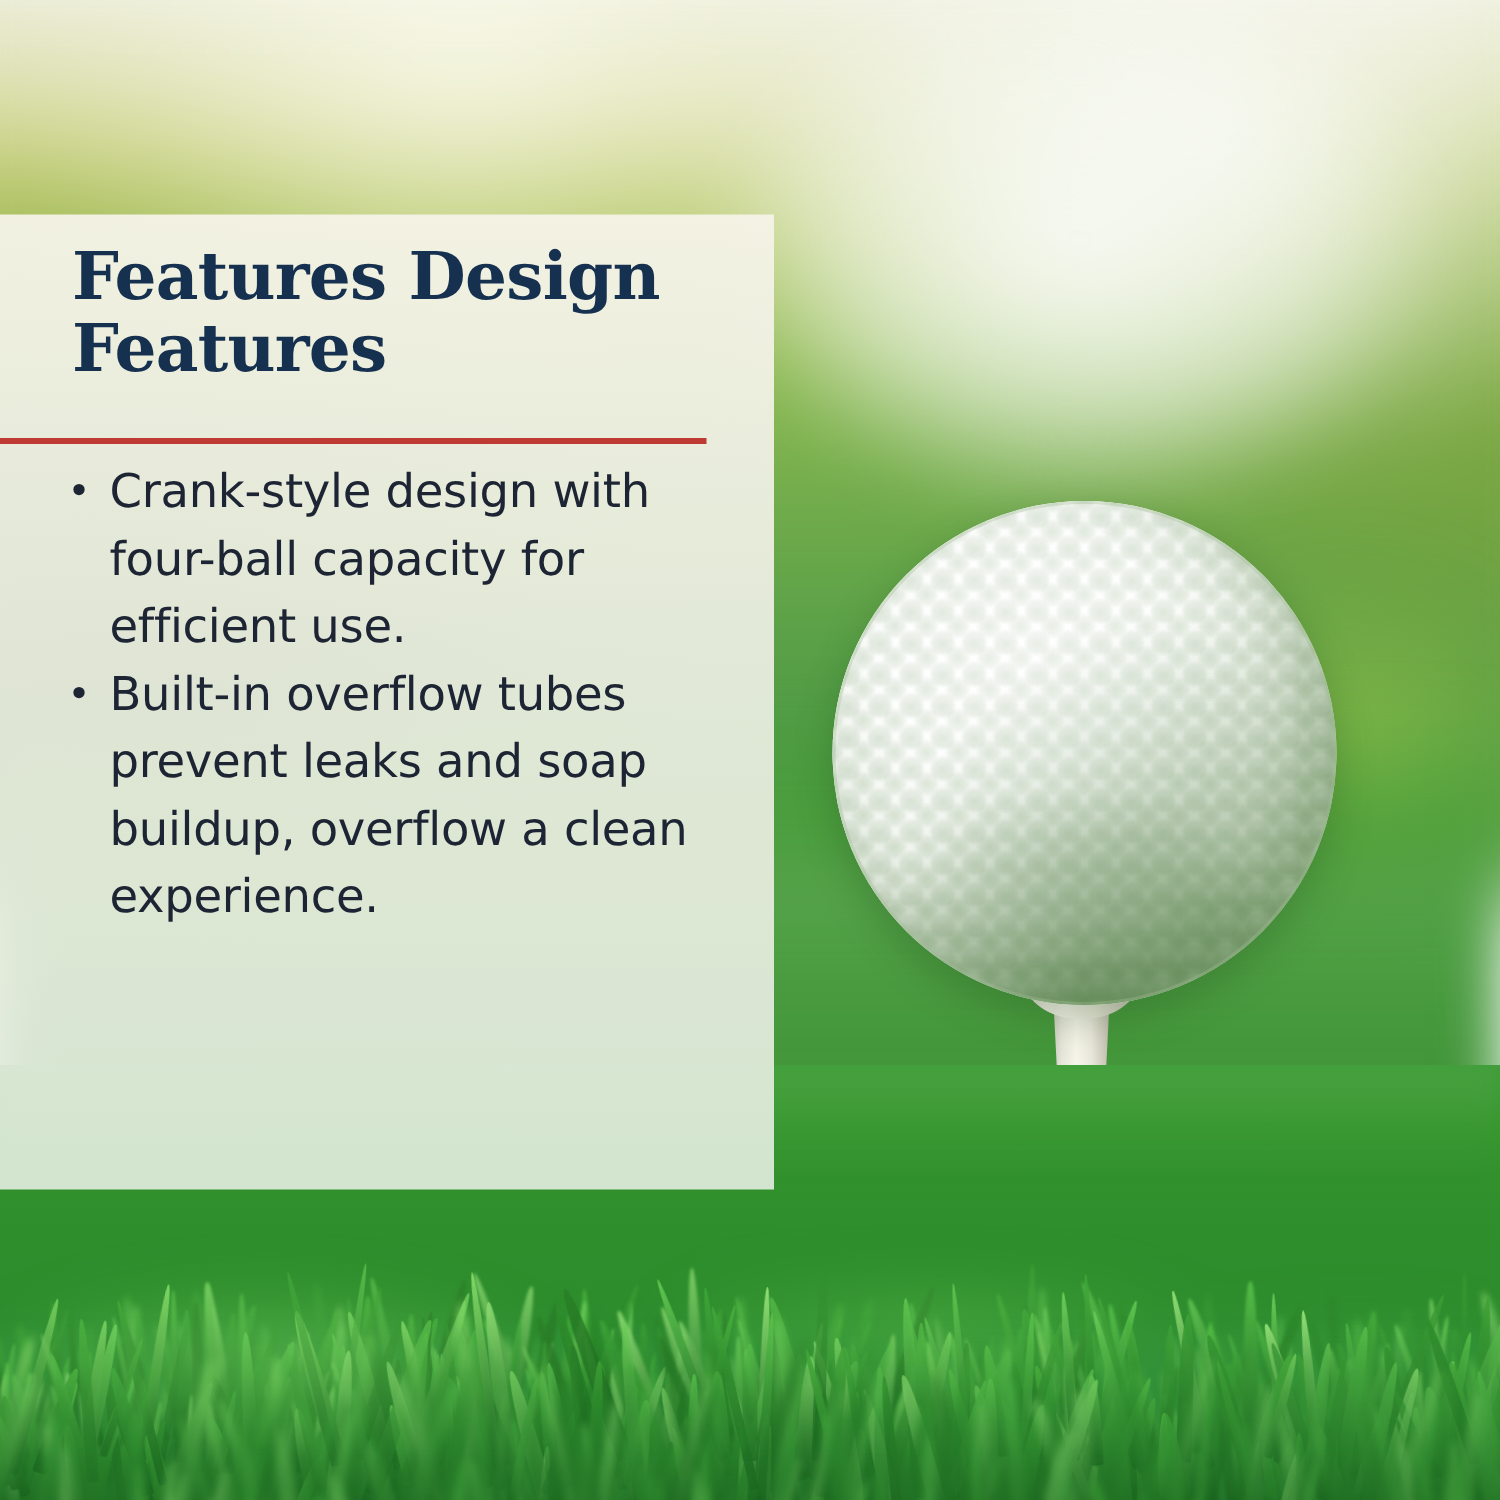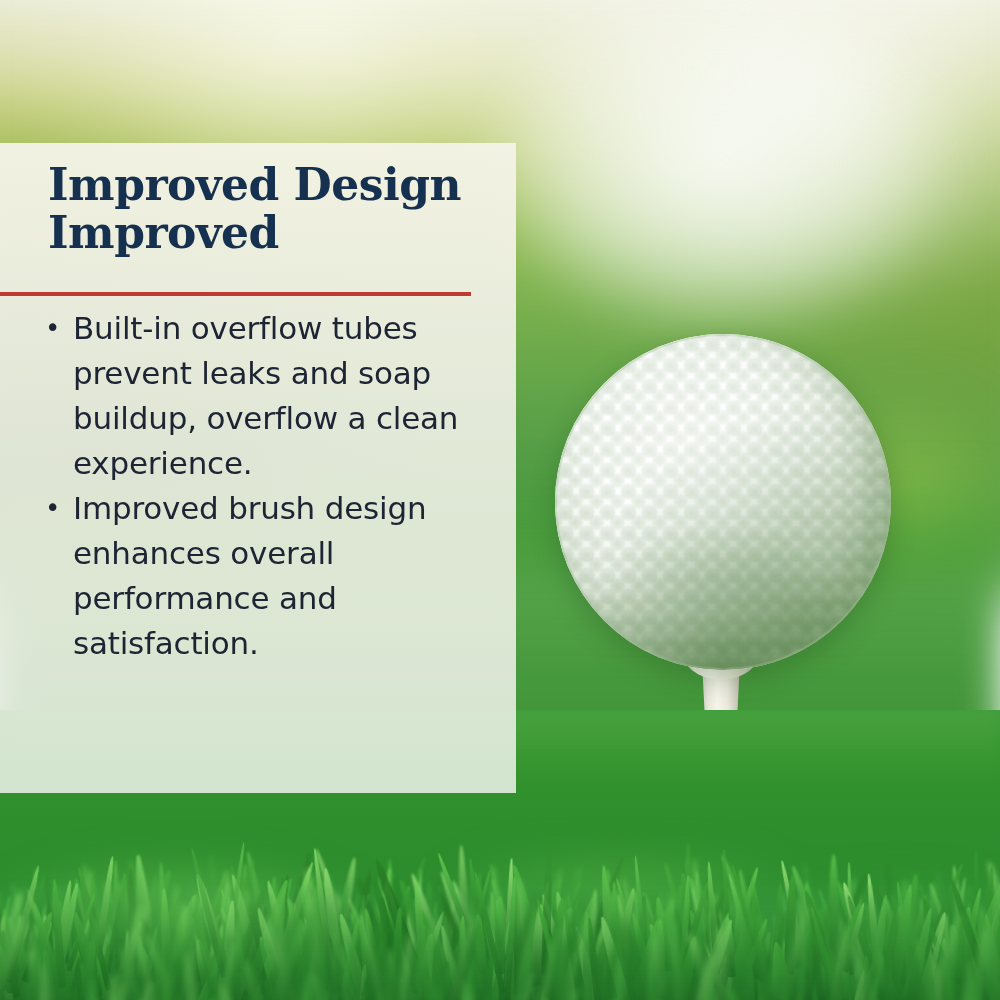--- a/index.html
+++ b/index.html
@@ -1283,21 +1283,21 @@
           <div class="blade" style="left:281.6px;bottom:-55.0px;width:10.2px;height:146.7px;background:linear-gradient(180deg,#3ea236 0%, rgba(20,90,25,0.85) 100%);transform:rotate(10.7deg);filter:blur(3px);opacity:0.89;"></div>
           <div class="blade" style="left:862.9px;bottom:-17.7px;width:6.3px;height:85.5px;background:linear-gradient(180deg,#2b7f27 0%, rgba(20,90,25,0.85) 100%);transform:rotate(3.6deg);filter:blur(3px);opacity:0.64;"></div>
           <div class="blade" style="left:441.6px;bottom:-27.5px;width:6.9px;height:114.4px;background:linear-gradient(180deg,#9ae77c 0%, rgba(20,90,25,0.85) 100%);transform:rotate(14.1deg);filter:blur(3px);opacity:0.64;"></div>
         </div>
       <div class="grass-blur-bottom"></div>
       <div class="grass-haze"></div>
     </div>
   </div>
 
   <div class="panel">
-    <h1 class="panel-heading">Improved Design Improved</h1>
+    <h1 class="panel-heading">Features Design Features</h1>
     <div class="divider"></div>
     <ul class="bullets" id="bullet-list">
+        <li>Crank-style design with four-ball capacity for efficient use.</li>
         <li>Built-in overflow tubes prevent leaks and soap buildup, overflow a clean experience.</li>
-        <li>Improved brush design enhances overall performance and satisfaction.</li>
       </ul>
   </div>
 
 </div>
 
 </body></html>

